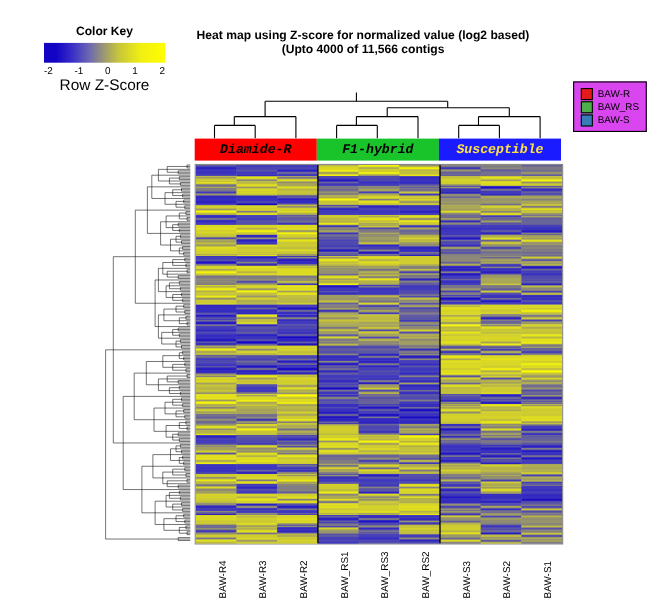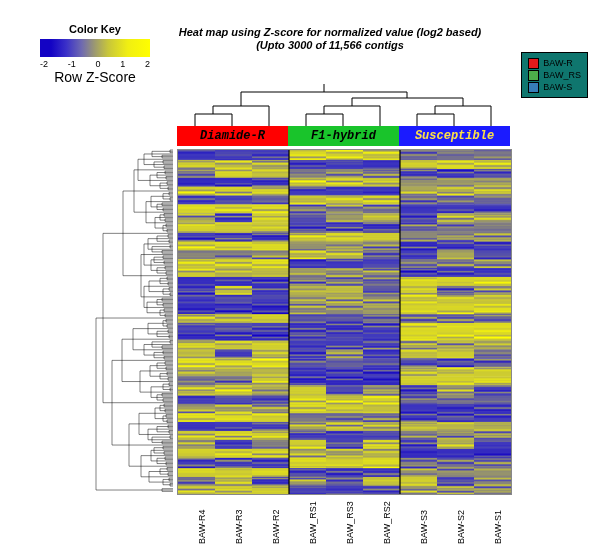--- a/index.html
+++ b/index.html
@@ -6,24 +6,24 @@
   .page { position:relative; width:600px; height:549px; overflow:hidden; }
 
   
   .colorkey { position:absolute; left:40px; top:23px; width:110px; }
   .colorkey-title { font-size:11px; font-weight:bold; text-align:center; margin-bottom:4px; }
   .colorkey-grad { width:110px; height:18px; background:linear-gradient(90deg,#1303c4 0%,#1303c4 10%,#3b31c8 24%,#6f6ab0 38%,#9d9a6f 50%,#c8c63a 62%,#f1ef12 80%,#fffe00 100%); }
   .colorkey-ticks { display:flex; justify-content:space-between; font-size:9px; margin-top:2px; }
   .colorkey-label { text-align:center; font-size:14px; margin-top:0; }
 
   
-  .maintitle { position:absolute; left:160px; top:26px; width:340px; font-size:11px; font-weight:bold; text-align:center; line-height:13px;font-style:italic; }
+  .maintitle { position:absolute; left:160px; top:26px; width:340px; font-size:11px; font-weight:bold; text-align:center; line-height:13px; }
 
   
-  .legend { position:absolute; right:12px; top:52px; border:1px solid #000; background:#0f766e; padding:4px 6px; font-size:9px; }
+  .legend { position:absolute; right:12px; top:74px; border:1px solid #000; background:#d946ef; padding:4px 6px; font-size:9px; }
   .legend-row { display:flex; align-items:center; height:12px; }
   .legend-sw { width:9px; height:9px; border:1px solid #000; margin-right:4px; }
 
   
   .col-dendro { position:absolute; left:177px; top:78px; }
   .col-dendro line { stroke:#000; stroke-width:1; }
 
   
   .group-bars { position:absolute; left:177px; top:126px; width:333px; height:20px; display:flex;font-family:Liberation Mono, monospace; }
   .group-bar { height:20px; text-align:center; font-size:12px; font-weight:bold; line-height:20px; font-style:italic; }
@@ -52,21 +52,21 @@
     <span>-1</span>
     <span>0</span>
     <span>1</span>
     <span>2</span>
   </div>
   <div class="colorkey-label">Row Z-Score</div>
 </div>
 
 <div class="maintitle">
   <span>Heat map using Z-score for normalized value (log2 based)</span><br>
-  <span>(Upto 3000 of 11,566 contigs</span><br>
+  <span>(Upto 4000 of 11,566 contigs</span><br>
 </div>
 
 <div class="legend">
   <div class="legend-row">
     <span class="legend-sw" style="background:#e41a1c"></span>
     <span>BAW-R</span>
   </div>
   <div class="legend-row">
     <span class="legend-sw" style="background:#4daf4a"></span>
     <span>BAW_RS</span>

